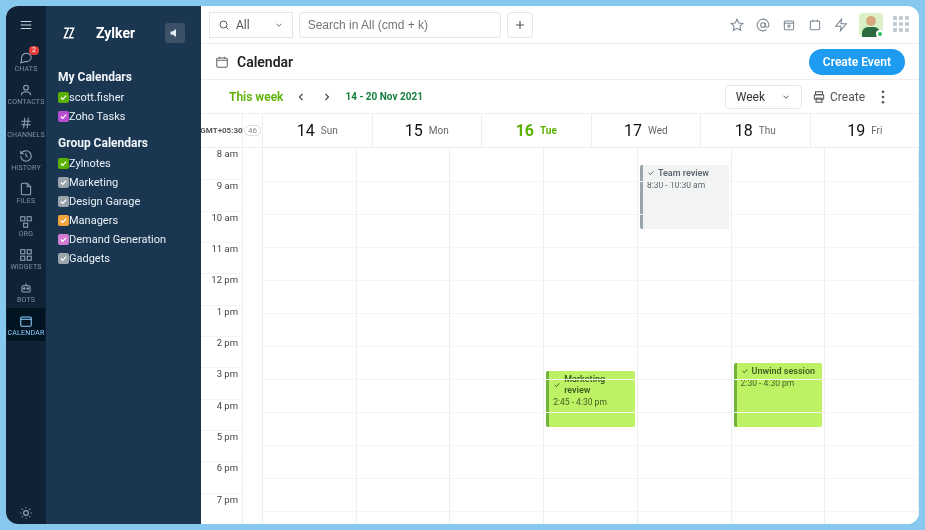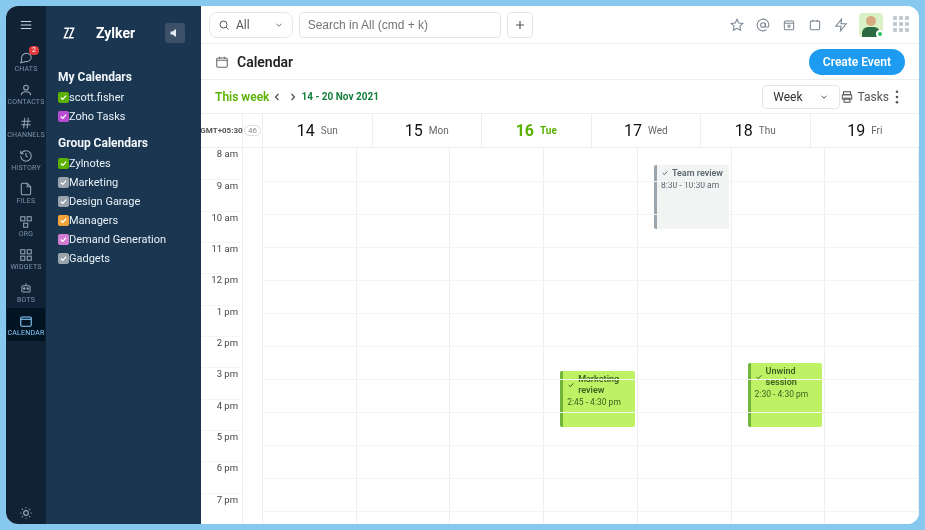--- a/index.html
+++ b/index.html
@@ -27,40 +27,40 @@
 .toggle { width:22px; height:12px; background:#2f99ff; border-radius:7px; margin-left:4px; position:relative;}
 .toggle::after{content:"";position:absolute;right:1px;top:1px;width:10px;height:10px;background:#fff;border-radius:50%;}
 
 .sec-title { font-size:12px; font-weight:700; padding:10px 12px 4px; color:#f1f6fa;}
 .cal-item { display:flex; align-items:center; gap:0; padding:3px 12px; font-size:11px; color:#eaf1f7; cursor:pointer;}
 .chk { width:11px; height:11px; border-radius:2px; display:flex; align-items:center; justify-content:center; color:#fff;}
 .chk svg{width:9px;height:9px}
 
 .main { flex:1; display:flex; flex-direction:column; background:#fff; }
 .topbar { height:38px; border-bottom:1px solid #eceff2; display:flex; align-items:center; padding:0 8px; gap:6px; }
-.selwrap { height:26px; border:1px solid #e2e6ea; border-radius:8px; display:flex; align-items:center; padding:0 8px; gap:6px; color:#555; font-size:12px; background:#fff;}
+.selwrap { height:26px; border:1px solid #e2e6ea; border-radius:0; display:flex; align-items:center; padding:0 8px; gap:6px; color:#555; font-size:12px; background:#fff;}
 .searchwrap { flex:1; height:26px; border:1px solid #e2e6ea; border-radius:4px; display:flex; align-items:center; padding:0 8px; gap:6px; color:#888;}
 .searchwrap input { flex:1; border:none; outline:none; font-size:12px; color:#333;}
 .plusbtn { width:26px; height:26px; border:1px solid #e2e6ea; border-radius:4px; display:flex; align-items:center; justify-content:center; color:#555; cursor:pointer;}
 .topicons { display:flex; align-items:center; gap:10px; color:#7a8693;}
 .topicons .ti { width:16px; height:16px; display:flex; align-items:center; justify-content:center; cursor:pointer;}
 .avatar { width:24px;height:24px;border-radius:4px;background:#daf0c7;position:relative;overflow:hidden;display:flex;align-items:flex-end;justify-content:center;}
 .avatar::before{content:"";width:10px;height:10px;border-radius:50%;background:#d6a97e;position:absolute;top:3px;}
 .avatar::after{content:"";width:18px;height:10px;background:#2c6b42;border-radius:6px 6px 0 0;}
 .avatar-dot{position:absolute;right:-1px;bottom:-1px;width:8px;height:8px;background:#28c05b;border:2px solid #fff;border-radius:50%}
 .grid9{width:18px;height:18px;display:grid;grid-template-columns:repeat(3,4px);grid-auto-rows:4px;gap:2px;cursor:pointer}
 .grid9 span{background:#c2c9d0;border-radius:1px}
 
 .crumb { height:36px; display:flex; align-items:center; padding:0 14px; gap:8px; border-bottom:1px solid #eceff2;}
 .crumb-ico{width:14px;height:14px;color:#666}
 .crumb-txt{font-size:14px;color:#222;font-weight:600}
 .crumb .spacer{flex:1}
 .create{background:#1d9bf0;color:#fff;border-radius:16px;height:26px;padding:0 14px;font-size:12px;font-weight:600;display:flex;align-items:center;cursor:pointer}
 
-.range { height:34px; display:flex; align-items:center; padding:0 14px; border-bottom:1px solid #eceff2;}
+.range { height:34px; display:flex; align-items:center; padding:0 28px; gap:10px; border-bottom:1px solid #eceff2;}
 .thisweek{color:#5bb100;font-size:12px;font-weight:600;cursor:pointer}
 .arrow{width:16px;height:16px;display:flex;align-items:center;justify-content:center;color:#3b4750;cursor:pointer}
 .range-txt{font-size:10px;font-weight:700;color:#15803d}
 .range .spacer{flex:1}
 .weeksel{border:1px solid #e2e6ea;border-radius:4px;height:24px;padding:0 10px;display:flex;align-items:center;gap:16px;font-size:12px;color:#333;cursor:pointer}
 .printbtn{display:flex;align-items:center;gap:4px;font-size:12px;color:#555;cursor:pointer}
 .more{width:16px;display:flex;align-items:center;justify-content:center;color:#555;cursor:pointer}
 
 .calgrid { flex:1; display:flex; flex-direction:column; overflow:hidden;}
 .dayheader{display:flex;height:34px;border-bottom:1px solid #eceff2;}
@@ -76,21 +76,21 @@
 .gridbody{flex:1;display:flex;overflow:hidden}
 .timelabels{width:42px;display:flex;flex-direction:column;border-right:1px solid #eceff2}
 .timelabels .t{height:33px;font-size:9.5px;color:#444;display:flex;align-items:flex-start;justify-content:flex-end;padding:0 4px;border-top:1px solid #f2f4f6}
 .timelabels .t:first-child{border-top:none}
 .wknumcol{width:20px;border-right:1px solid #eceff2}
 .slots{flex:1;position:relative;display:flex}
 .slotcol{flex:1;border-right:1px solid #eceff2;position:relative}
 .slotcol:last-child{border-right:none}
 .hrow{position:absolute;left:0;right:0;height:0;border-top:1px solid #f2f4f6}
 
-.event{position:absolute;left:16px;right:2px;border-radius:2px;padding:3px 4px;font-size:9px;line-height:11px;overflow:hidden}
+.event{position:absolute;left:2px;right:2px;border-radius:2px;padding:3px 4px;font-size:9px;line-height:11px;overflow:hidden}
 .event.done{background:#f2f3f3;border-left:3px solid #9aa4ac;color:#5b6770}
 .event.green{background:#bef264;border-left:3px solid #71b33b;color:#3e5f22}
 .event .title{display:flex;align-items:center;gap:3px;font-weight:600}
 .event .time{font-size:8.5px;margin-top:1px}
 .chkico{width:8px;height:8px;flex-shrink:0}
 
 svg{display:block}
 </style>
 </head>
 <body>
@@ -401,21 +401,21 @@
       <svg width="10" height="10" viewBox="0 0 24 24" fill="none" stroke="currentColor" stroke-width="2">
               <polyline points="6 9 12 15 18 9"></polyline>
             </svg>
     </div>
     <div class="printbtn">
       <svg width="14" height="14" viewBox="0 0 24 24" fill="none" stroke="currentColor" stroke-width="1.8">
               <rect x="6" y="3" width="12" height="5"></rect>
               <rect x="4" y="8" width="16" height="8" rx="1"></rect>
               <rect x="7" y="14" width="10" height="7"></rect>
             </svg>
-      <span>Tasks</span>
+      <span>Create</span>
     </div>
     <div class="more">
             <svg width="4" height="14" viewBox="0 0 4 16" fill="currentColor">
               <circle cx="2" cy="2" r="1.5"></circle>
               <circle cx="2" cy="8" r="1.5"></circle>
               <circle cx="2" cy="14" r="1.5"></circle>
             </svg>
           </div>
   </div>
 

